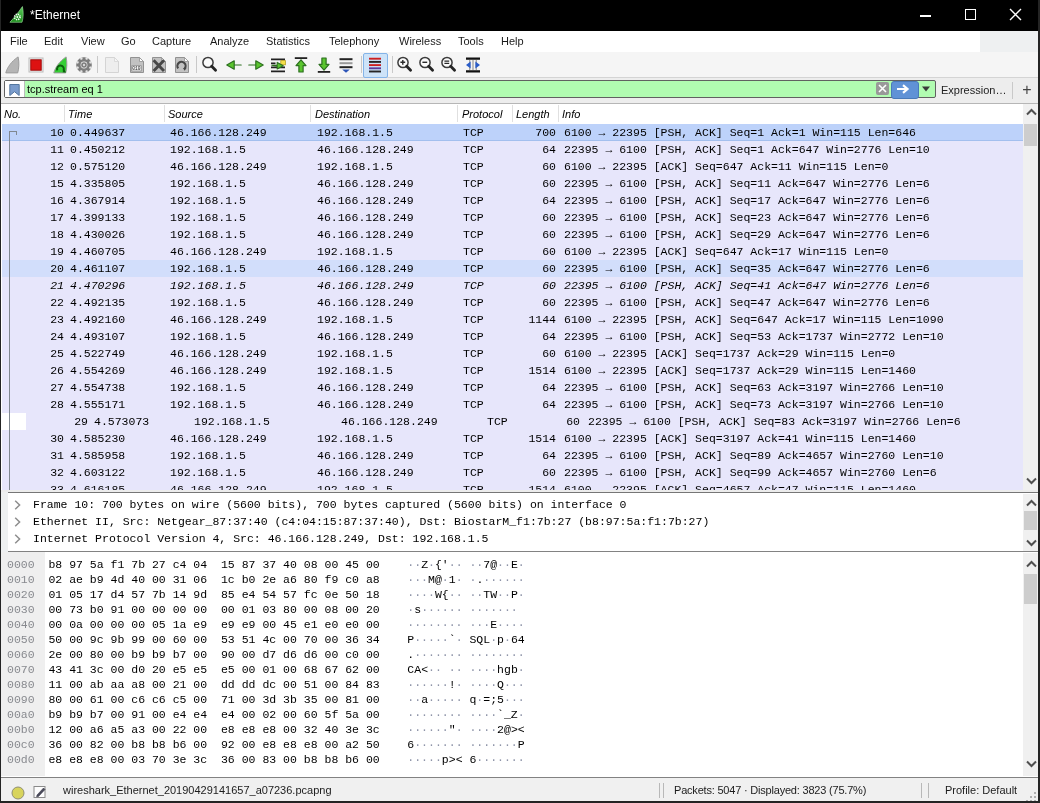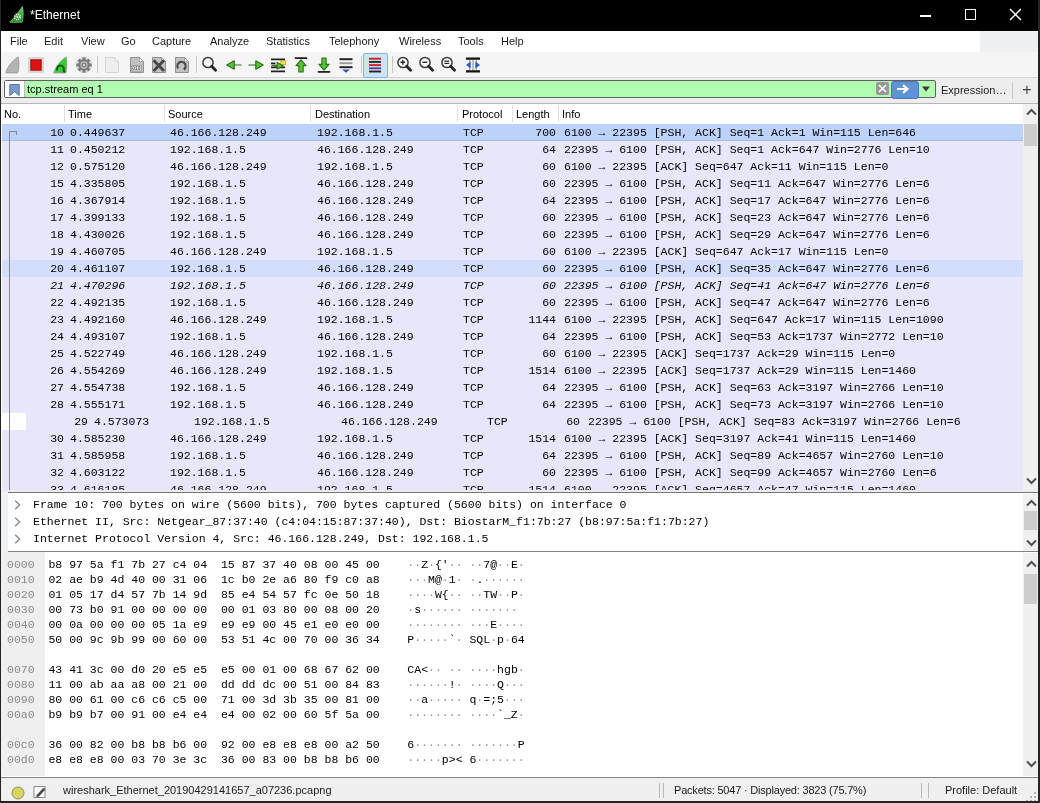--- a/index.html
+++ b/index.html
@@ -11,21 +11,21 @@
 .ln{left:490px;width:64px;text-align:right;} .nf{left:562px;}
 .hx{position:absolute;left:0;width:1022px;height:15px;line-height:15px;white-space:pre;}
 .hx i{font-style:normal;color:#888a8f;}
 .hx em{font-style:normal;color:#8e94a8;}
 .hx b{font-weight:normal;color:#000;}
 .dl{position:absolute;left:25px;height:17px;line-height:17px;white-space:pre;}
 .sb{position:absolute;left:1023px;width:16px;background:#f0f0f0;}
 .sbt{position:absolute;left:1024px;width:13px;background:#cdcdcd;}
 .mi{position:absolute;top:0;height:21px;line-height:21px;font-size:11px;color:#1a1a1a;}
 .sep{position:absolute;width:1px;background:#c9c9c9;}
-.hdr{position:absolute;top:0;height:20px;line-height:20px;font-size:11px;color:#000;}
+.hdr{position:absolute;top:0;height:20px;line-height:20px;font-size:11px;color:#000;font-style:italic;}
 </style></head><body>
 <div class="a" style="left:0;top:0;width:1040px;height:31px;background:#000"></div>
 <svg class="a" style="left:9px;top:6px" width="17" height="17" viewBox="0 0 18 18">
 <defs>
       <linearGradient id="fg" x1="0" y1="0" x2="0" y2="1">
         <stop offset="0" stop-color="#5ecf5e"></stop>
         <stop offset="1" stop-color="#1b8a1b"></stop>
       </linearGradient>
     </defs>
 <path d="M1,17.2 C4.4,13.6 9.6,7.4 14.2,0.6 C15.5,6.5 15.2,12.4 13.8,17.2 Z" fill="url(#fg)" stroke="#9adf9a" stroke-width="0.7"></path>
@@ -443,24 +443,26 @@
     <path d="M1,1.5 L5.5,6 L10,1.5" fill="none" stroke="#505050" stroke-width="2"></path>
   </svg>
 <div class="a" style="left:0;top:552px;width:1040px;height:225px;background:#fff;border-bottom:1px solid #828282;overflow:hidden">
 <div class="a" style="left:1px;top:0;width:44px;height:224px;background:#efefef"></div>
 <div class="hx mono" style="top:5px;left:7px"><i>0000</i>  <b>b8 97 5a f1 7b 27 c4 04</b>  <b>15 87 37 40 08 00 45 00</b>    <em>··<b>Z</b>·<b>{</b><b>'</b>··</em> <em>··<b>7</b><b>@</b>··<b>E</b>·</em></div>
 <div class="hx mono" style="top:20px;left:7px"><i>0010</i>  <b>02 ae b9 4d 40 00 31 06</b>  <b>1c b0 2e a6 80 f9 c0 a8</b>    <em>···<b>M</b><b>@</b>·<b>1</b>·</em> <em>·<b>.</b>······</em></div>
 <div class="hx mono" style="top:35px;left:7px"><i>0020</i>  <b>01 05 17 d4 57 7b 14 9d</b>  <b>85 e4 54 57 fc 0e 50 18</b>    <em>····<b>W</b><b>{</b>··</em> <em>··<b>T</b><b>W</b>··<b>P</b>·</em></div>
 <div class="hx mono" style="top:50px;left:7px"><i>0030</i>  <b>00 73 b0 91 00 00 00 00</b>  <b>00 01 03 80 00 08 00 20</b>    <em>·<b>s</b>······</em> <em>······· </em></div>
 <div class="hx mono" style="top:65px;left:7px"><i>0040</i>  <b>00 0a 00 00 00 05 1a e9</b>  <b>e9 e9 00 45 e1 e0 e0 00</b>    <em>········</em> <em>···<b>E</b>····</em></div>
 <div class="hx mono" style="top:80px;left:7px"><i>0050</i>  <b>50 00 9c 9b 99 00 60 00</b>  <b>53 51 4c 00 70 00 36 34</b>    <em><b>P</b>·····<b>`</b>·</em> <em><b>S</b><b>Q</b><b>L</b>·<b>p</b>·<b>6</b><b>4</b></em></div>
+<div class="hx mono" style="top:95px;left:7px"><i>0060</i>  <b>2e 00 80 00 b9 b9 b7 00</b>  <b>90 00 d7 d6 d6 00 c0 00</b>    <em><b>.</b>·······</em> <em>········</em></div>
 <div class="hx mono" style="top:110px;left:7px"><i>0070</i>  <b>43 41 3c 00 d0 20 e5 e5</b>  <b>e5 00 01 00 68 67 62 00</b>    <em><b>C</b><b>A</b><b>&lt;</b>·· ··</em> <em>····<b>h</b><b>g</b><b>b</b>·</em></div>
 <div class="hx mono" style="top:125px;left:7px"><i>0080</i>  <b>11 00 ab aa a8 00 21 00</b>  <b>dd dd dc 00 51 00 84 83</b>    <em>······<b>!</b>·</em> <em>····<b>Q</b>···</em></div>
 <div class="hx mono" style="top:140px;left:7px"><i>0090</i>  <b>80 00 61 00 c6 c6 c5 00</b>  <b>71 00 3d 3b 35 00 81 00</b>    <em>··<b>a</b>·····</em> <em><b>q</b>·<b>=</b><b>;</b><b>5</b>···</em></div>
 <div class="hx mono" style="top:155px;left:7px"><i>00a0</i>  <b>b9 b9 b7 00 91 00 e4 e4</b>  <b>e4 00 02 00 60 5f 5a 00</b>    <em>········</em> <em>····<b>`</b><b>_</b><b>Z</b>·</em></div>
+<div class="hx mono" style="top:170px;left:7px"><i>00b0</i>  <b>12 00 a6 a5 a3 00 22 00</b>  <b>e8 e8 e8 00 32 40 3e 3c</b>    <em>······<b>"</b>·</em> <em>····<b>2</b><b>@</b><b>&gt;</b><b>&lt;</b></em></div>
 <div class="hx mono" style="top:185px;left:7px"><i>00c0</i>  <b>36 00 82 00 b8 b8 b6 00</b>  <b>92 00 e8 e8 e8 00 a2 50</b>    <em><b>6</b>·······</em> <em>·······<b>P</b></em></div>
 <div class="hx mono" style="top:200px;left:7px"><i>00d0</i>  <b>e8 e8 e8 00 03 70 3e 3c</b>  <b>36 00 83 00 b8 b8 b6 00</b>    <em>·····<b>p</b><b>&gt;</b><b>&lt;</b></em> <em><b>6</b>·······</em></div>
 </div>
 <div class="sb" style="top:553px;height:223px"></div>
 <svg class="a" style="left:1026px;top:560px" width="11" height="8" viewBox="0 0 11 8">
     <path d="M1,6.5 L5.5,2 L10,6.5" fill="none" stroke="#505050" stroke-width="2"></path>
   </svg>
 <div class="sbt" style="top:574px;height:30px"></div>
 <svg class="a" style="left:1026px;top:760px" width="11" height="8" viewBox="0 0 11 8">
     <path d="M1,1.5 L5.5,6 L10,1.5" fill="none" stroke="#505050" stroke-width="2"></path>

